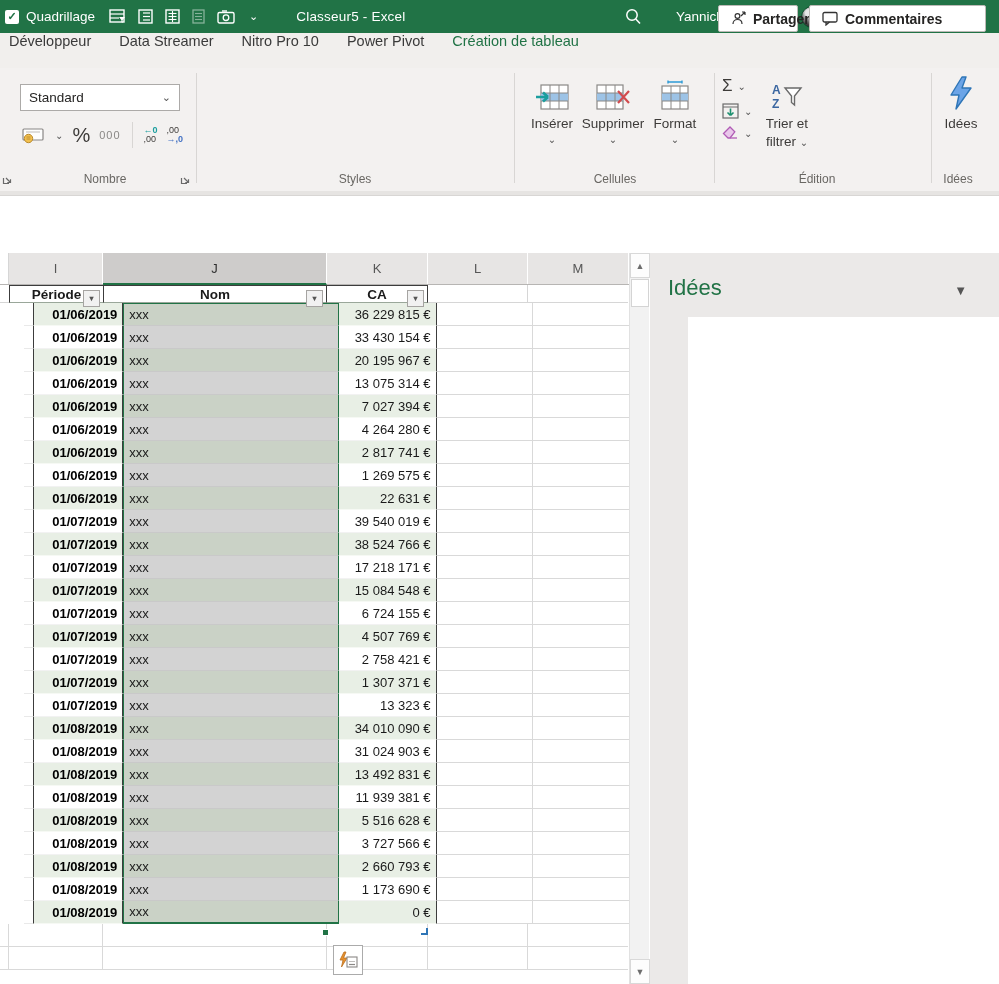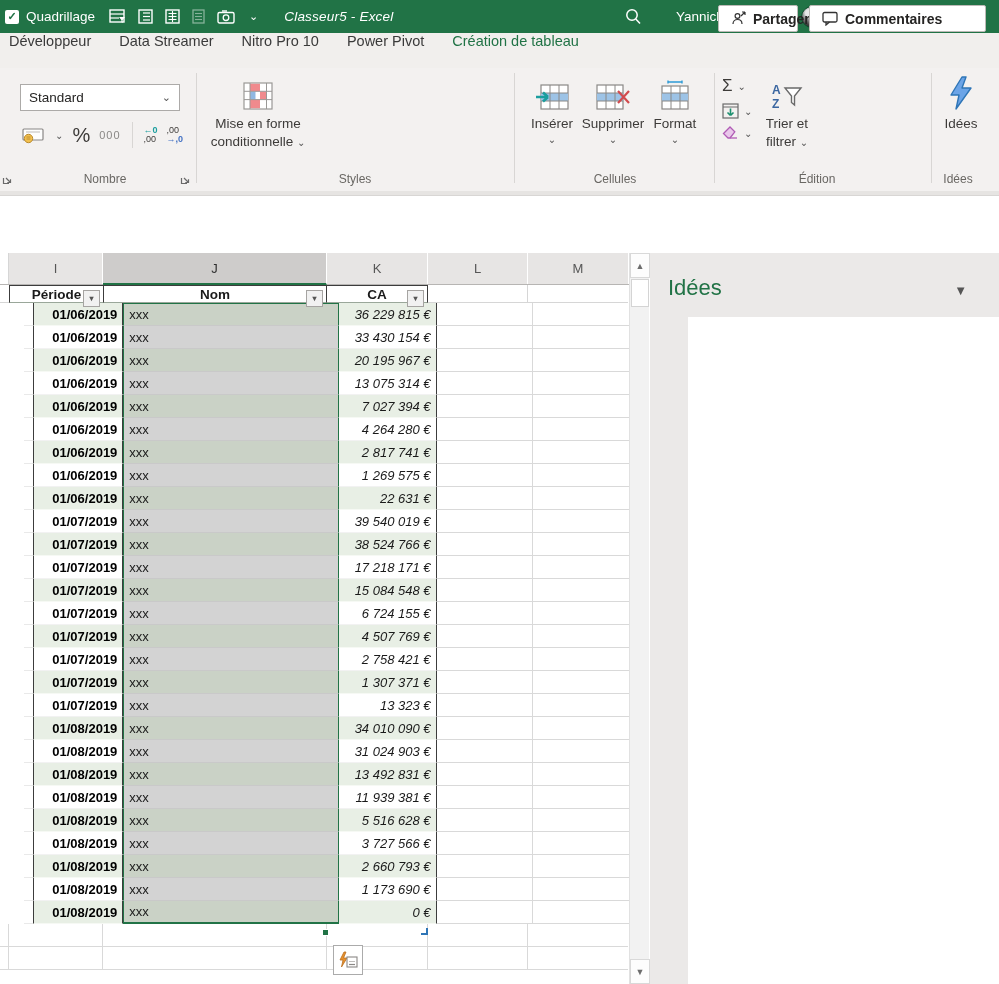--- a/index.html
+++ b/index.html
@@ -12,21 +12,21 @@
   
   .titlebar{position:absolute;left:0;top:0;width:999px;height:33px;background:#217346;
     display:flex;align-items:center;color:#fff;font-size:13.5px;}
   .tb-check{width:14px;height:14px;background:#fff;border-radius:2px;margin-left:5px;
     display:flex;align-items:center;justify-content:center;color:#217346;font-size:11px;font-weight:bold;}
   .tb-label{margin-left:7px;}
   .qat{display:flex;align-items:center;margin-left:14px;gap:12px;}
   .qat svg{display:block;}
   .qat .faded{opacity:.45;}
   .tb-chev{font-size:11px;margin-left:2px;line-height:1;}
-  .tb-title{margin-left:26px;letter-spacing:.2px;font-style:italic;}
+  .tb-title{margin-left:38px;letter-spacing:.2px;}
   .tb-right{margin-left:auto;display:flex;align-items:center;}
   .tb-search{margin-right:34px;}
   .tb-user{font-size:13.5px;margin-right:12px;}
   .tb-avatar{width:22px;height:22px;border-radius:50%;
     background:radial-gradient(circle at 35% 30%, #e8e8e8 0 18%, #9a9a9a 32%, #3c3c3c 62%, #161616 100%);
     margin-right:40px;border:1px solid #0e4d2c;}
   .winbtn{width:30px;height:26px;display:flex;align-items:center;justify-content:center;margin-right:16px;}
   .winbtn:last-child{margin-right:14px;}
 
   
@@ -90,21 +90,21 @@
     display:flex;align-items:center;justify-content:center;font-size:8px;color:#555;}
 
   .drow{display:flex;height:23px;margin-left:24px;}
   .cell{font-size:13px;color:#1a1a1a;display:flex;align-items:center;}
   .c-sliver{width:9px;border-bottom:1px solid #e9e9e9;}
   .c-date{width:94px;justify-content:flex-end;padding-right:5px;font-weight:bold;color:#000;
     border-left:1px solid #3c3c3c;border-right:1px solid #3c3c3c;border-bottom:1px solid #f2f2f2;}
   .c-name{width:224px;padding-left:5px;border-bottom:1px solid #c9c9c9;
     border-left:1px solid #217346;border-right:1px solid #217346;}
   .c-ca{width:101px;justify-content:flex-end;padding-right:5px;
-    border-right:1px solid #3c3c3c;border-bottom:1px solid #f2f2f2;font-style:italic;}
+    border-right:1px solid #3c3c3c;border-bottom:1px solid #f2f2f2;}
   .c-l{width:100px;border-right:1px solid #d9d9d9;border-bottom:1px solid #d9d9d9;}
   .c-m{width:100px;border-bottom:1px solid #d9d9d9;}
   .band .c-date, .band .c-ca{background:#e8efe5;border-bottom:1px solid #f6f9f4;}
   .selwhite{background:#d3d3d3;}
   .selband{background:#cad2c6;}
   .selfirst{border-top:1px solid #217346;}
   .sellast{border-bottom:2px solid #217346 !important;}
   .erow{display:flex;height:23px;}
   .erow div{border-right:1px solid #d9d9d9;border-bottom:1px solid #d9d9d9;}
   .erow .e0{width:9px;}
@@ -273,37 +273,20 @@
   </div>
   <span class="grouplabel" style="left:60px;width:90px;">Nombre</span>
   <span class="launcher" style="left:180px;">
       <svg width="11" height="11" viewBox="0 0 11 11">
         <path d="M1.5 4 v5.5 H7" fill="none" stroke="#6a6a6a" stroke-width="1.2"></path>
         <path d="M4 4 l4.5 4.5 m0-3.2 v3.2 h-3.2" fill="none" stroke="#6a6a6a" stroke-width="1.2"></path>
       </svg>
     </span>
   <div class="rib-sep" style="left:196px;"></div>
 
-  <div class="bigbtn" style="left:200px;width:116px;">
-    <span class="ic">
-        <svg width="30" height="28" viewBox="0 0 30 28">
-          <rect x="1" y="1" width="28" height="26" fill="#fff" stroke="#9a9896" stroke-width="1.2"></rect>
-          <rect x="7" y="1.8" width="10" height="7.5" fill="#f08a8d"></rect>
-          <rect x="17" y="9.5" width="6.5" height="8" fill="#f08a8d"></rect>
-          <rect x="7" y="9.5" width="5.5" height="8" fill="#8fb8e2"></rect>
-          <rect x="7" y="17.8" width="10" height="8.4" fill="#f08a8d"></rect>
-          <line x1="7" y1="1" x2="7" y2="27" stroke="#9a9896" stroke-width="1"></line>
-          <line x1="23.5" y1="1" x2="23.5" y2="27" stroke="#9a9896" stroke-width="1"></line>
-          <line x1="1" y1="9.3" x2="29" y2="9.3" stroke="#9a9896" stroke-width="1"></line>
-          <line x1="1" y1="17.6" x2="29" y2="17.6" stroke="#9a9896" stroke-width="1"></line>
-        </svg>
-      </span>
-    <span>Mise en forme</span>
-    <span><span>conditionnelle</span> <span class="chevs">⌄</span></span>
-  </div>
   <span class="grouplabel" style="left:310px;width:90px;">Styles</span>
   <div class="rib-sep" style="left:514px;"></div>
 
   <div class="bigbtn" style="left:528px;width:48px;">
     <span class="ic">
         <svg width="34" height="26" viewBox="0 0 34 26">
           <rect x="6" y="1" width="27" height="24" fill="#fff" stroke="#8a8886" stroke-width="1.2"></rect>
           <rect x="6" y="9" width="27" height="8" fill="#9dc3e6"></rect>
           <line x1="15" y1="1" x2="15" y2="25" stroke="#8a8886" stroke-width="1"></line>
           <line x1="24" y1="1" x2="24" y2="25" stroke="#8a8886" stroke-width="1"></line>

